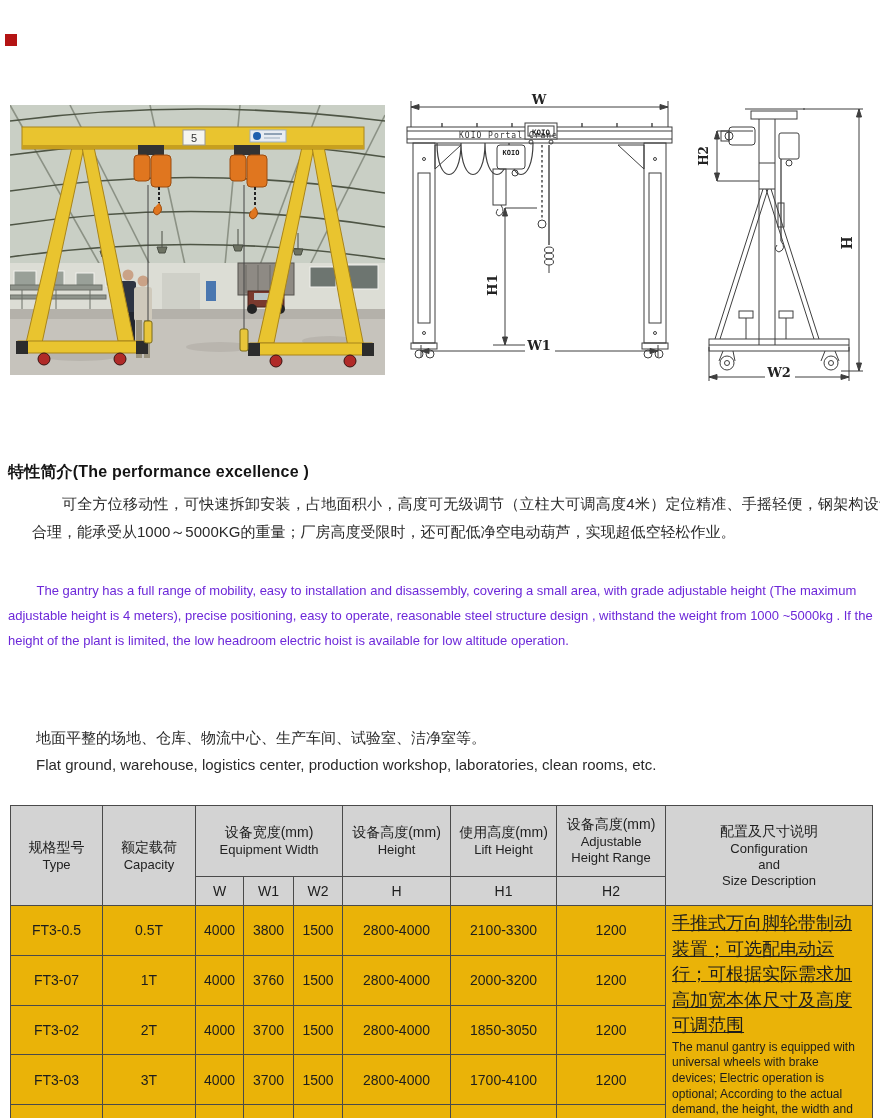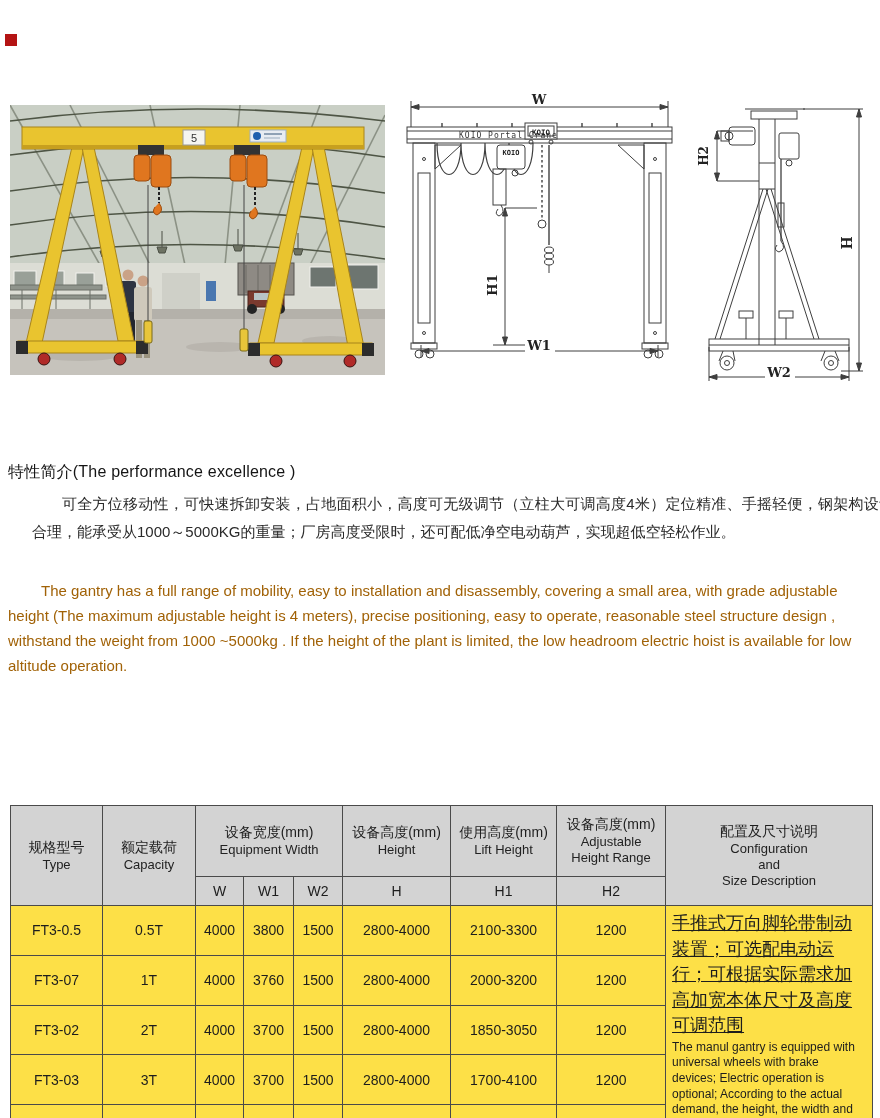--- a/index.html
+++ b/index.html
@@ -2,35 +2,35 @@
 <html style="--red_marker: #b41414; --table_header_bg: #d3d3d3; --crane_yellow: #e9c42f; --hoist_orange: #e0761f; --wheel_red: #b02a28; --drawing_line: #3f3f3f;"><head>
 <meta charset="utf-8">
 <style>
   html,body{margin:0;padding:0;background:#fff;}
   .page{position:relative;width:880px;height:1118px;background:#fff;overflow:hidden;
         font-family:"Liberation Sans","DejaVu Sans",sans-serif;color:#2e2e2e;}
   .red-marker{position:absolute;left:5px;top:34px;width:12px;height:12px;background:var(--red_marker,#b41414);}
   .photo{position:absolute;left:10px;top:105px;width:375px;height:270px;}
   .drawing-front{position:absolute;left:397px;top:93px;}
   .drawing-side{position:absolute;left:693px;top:93px;}
-  .sec-heading{position:absolute;left:8px;font-size:16px;font-weight:normal;color:#141414;letter-spacing:.2px;}
+  .sec-heading{position:absolute;left:8px;font-size:16px;font-weight:bold;color:#141414;letter-spacing:.2px;}
   .h-feature{top:462px;}
   .h-occasion{top:692px;}
   .para-zh{position:absolute;left:8px;top:490px;width:862px;font-size:15px;line-height:28px;
            text-indent:2em;text-align:justify;color:#2a2a2a;margin-left:24px;}
-  .para-en{position:absolute;left:8px;top:578px;width:866px;font-size:15px;line-height:25px;
-           text-indent:2.2em;color:#a16207;}
+  .para-en{position:absolute;left:8px;top:578px;width:866px;font-size:13px;line-height:25px;
+           text-indent:2.2em;color:#6d28d9;}
   .occ{position:absolute;left:36px;top:724px;width:830px;font-size:15px;line-height:27px;color:#2a2a2a;}
   table.spec{position:absolute;left:10px;top:805px;width:862px;border-collapse:collapse;
              table-layout:fixed;color:#1d1d1d;}
   .spec th,.spec td{border:1px solid #4a4a4a;text-align:center;vertical-align:middle;padding:2px;}
   .spec thead th{background:var(--table_header_bg,#d3d3d3);font-weight:normal;}
   .spec tr.main th{height:66px;}
   .spec tr.sub th{height:24px;font-size:14px;}
-  .spec tbody td{height:38px;font-size:14px;background:#fde047;}
+  .spec tbody td{height:38px;font-size:14px;background:#eab308;}
   .zh{display:block;font-size:14px;line-height:1.35;}
   .en{display:block;font-size:13px;line-height:1.25;white-space:pre-line;color:#222;}
   td.config{text-align:left;vertical-align:top;padding:5px 6px;}
   .cfg-zh{font-size:18px;line-height:1.42;color:#1d1d1d;text-decoration:underline;}
   .cfg-en{font-size:12px;line-height:1.3;color:#1d1d1d;margin-top:1px;}
   .dim-label{font-family:"DejaVu Serif","Liberation Serif",serif;font-weight:bold;fill:#222;}
   .cad{stroke:#3f3f3f;fill:none;stroke-width:1;}
 </style>
 </head>
 <body>
@@ -325,20 +325,24 @@
     </g>
     <text class="dim-label" transform="translate(15,63) rotate(-90)" font-size="12" text-anchor="middle">H2</text>
     <text class="dim-label" transform="translate(159,150) rotate(-90)" font-size="14" text-anchor="middle">H</text>
     <text class="dim-label" x="86" y="284" font-size="13" text-anchor="middle">W2</text>
   </svg>
 
   <div class="sec-heading h-feature">特性简介(The performance excellence )</div>
   <div class="para-zh">可全方位移动性，可快速拆卸安装，占地面积小，高度可无级调节（立柱大可调高度4米）定位精准、手摇轻便，钢架构设计合理，能承受从1000～5000KG的重量；厂房高度受限时，还可配低净空电动葫芦，实现超低空轻松作业。</div>
   <div class="para-en">The gantry has a full range of mobility, easy to installation and disassembly, covering a small area, with grade adjustable height (The maximum adjustable height is 4 meters),  precise positioning, easy to operate, reasonable steel structure design , withstand the weight from 1000 ~5000kg . If the height of the plant is limited,  the  low headroom electric hoist is available  for low altitude operation.</div>
 
+  <div class="occ">
+    <div>地面平整的场地、仓库、物流中心、生产车间、试验室、洁净室等。</div>
+    <div>Flat ground, warehouse, logistics center, production workshop, laboratories, clean rooms, etc.</div>
+  </div>
 
   <table class="spec">
     <colgroup>
       <col style="width:92px">
         <col style="width:93px">
         <col style="width:48px">
         <col style="width:50px">
       <col style="width:49px">
         <col style="width:108px">
         <col style="width:106px">

